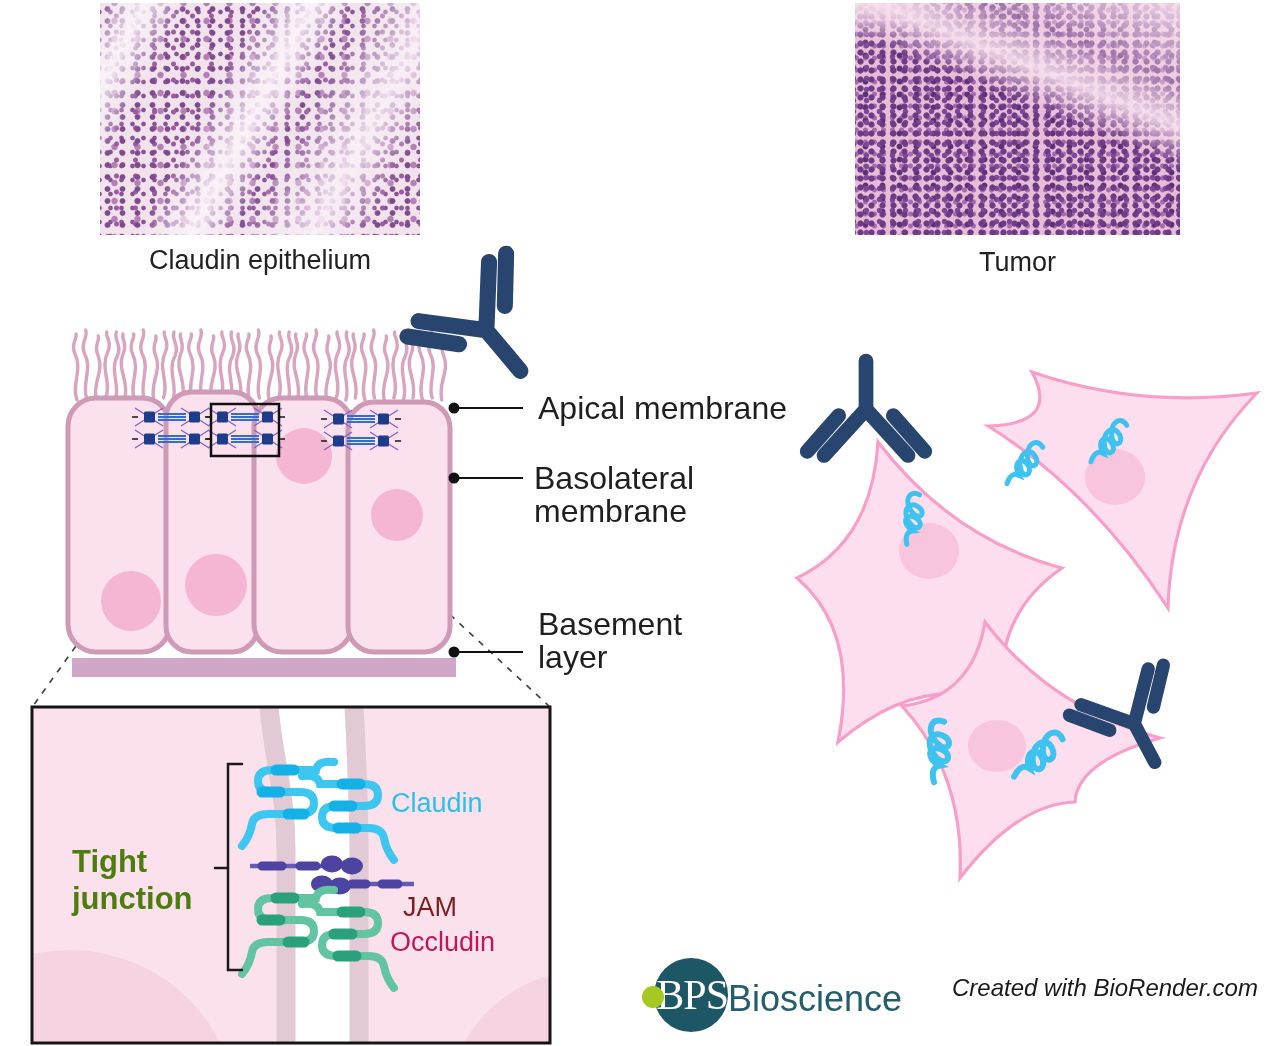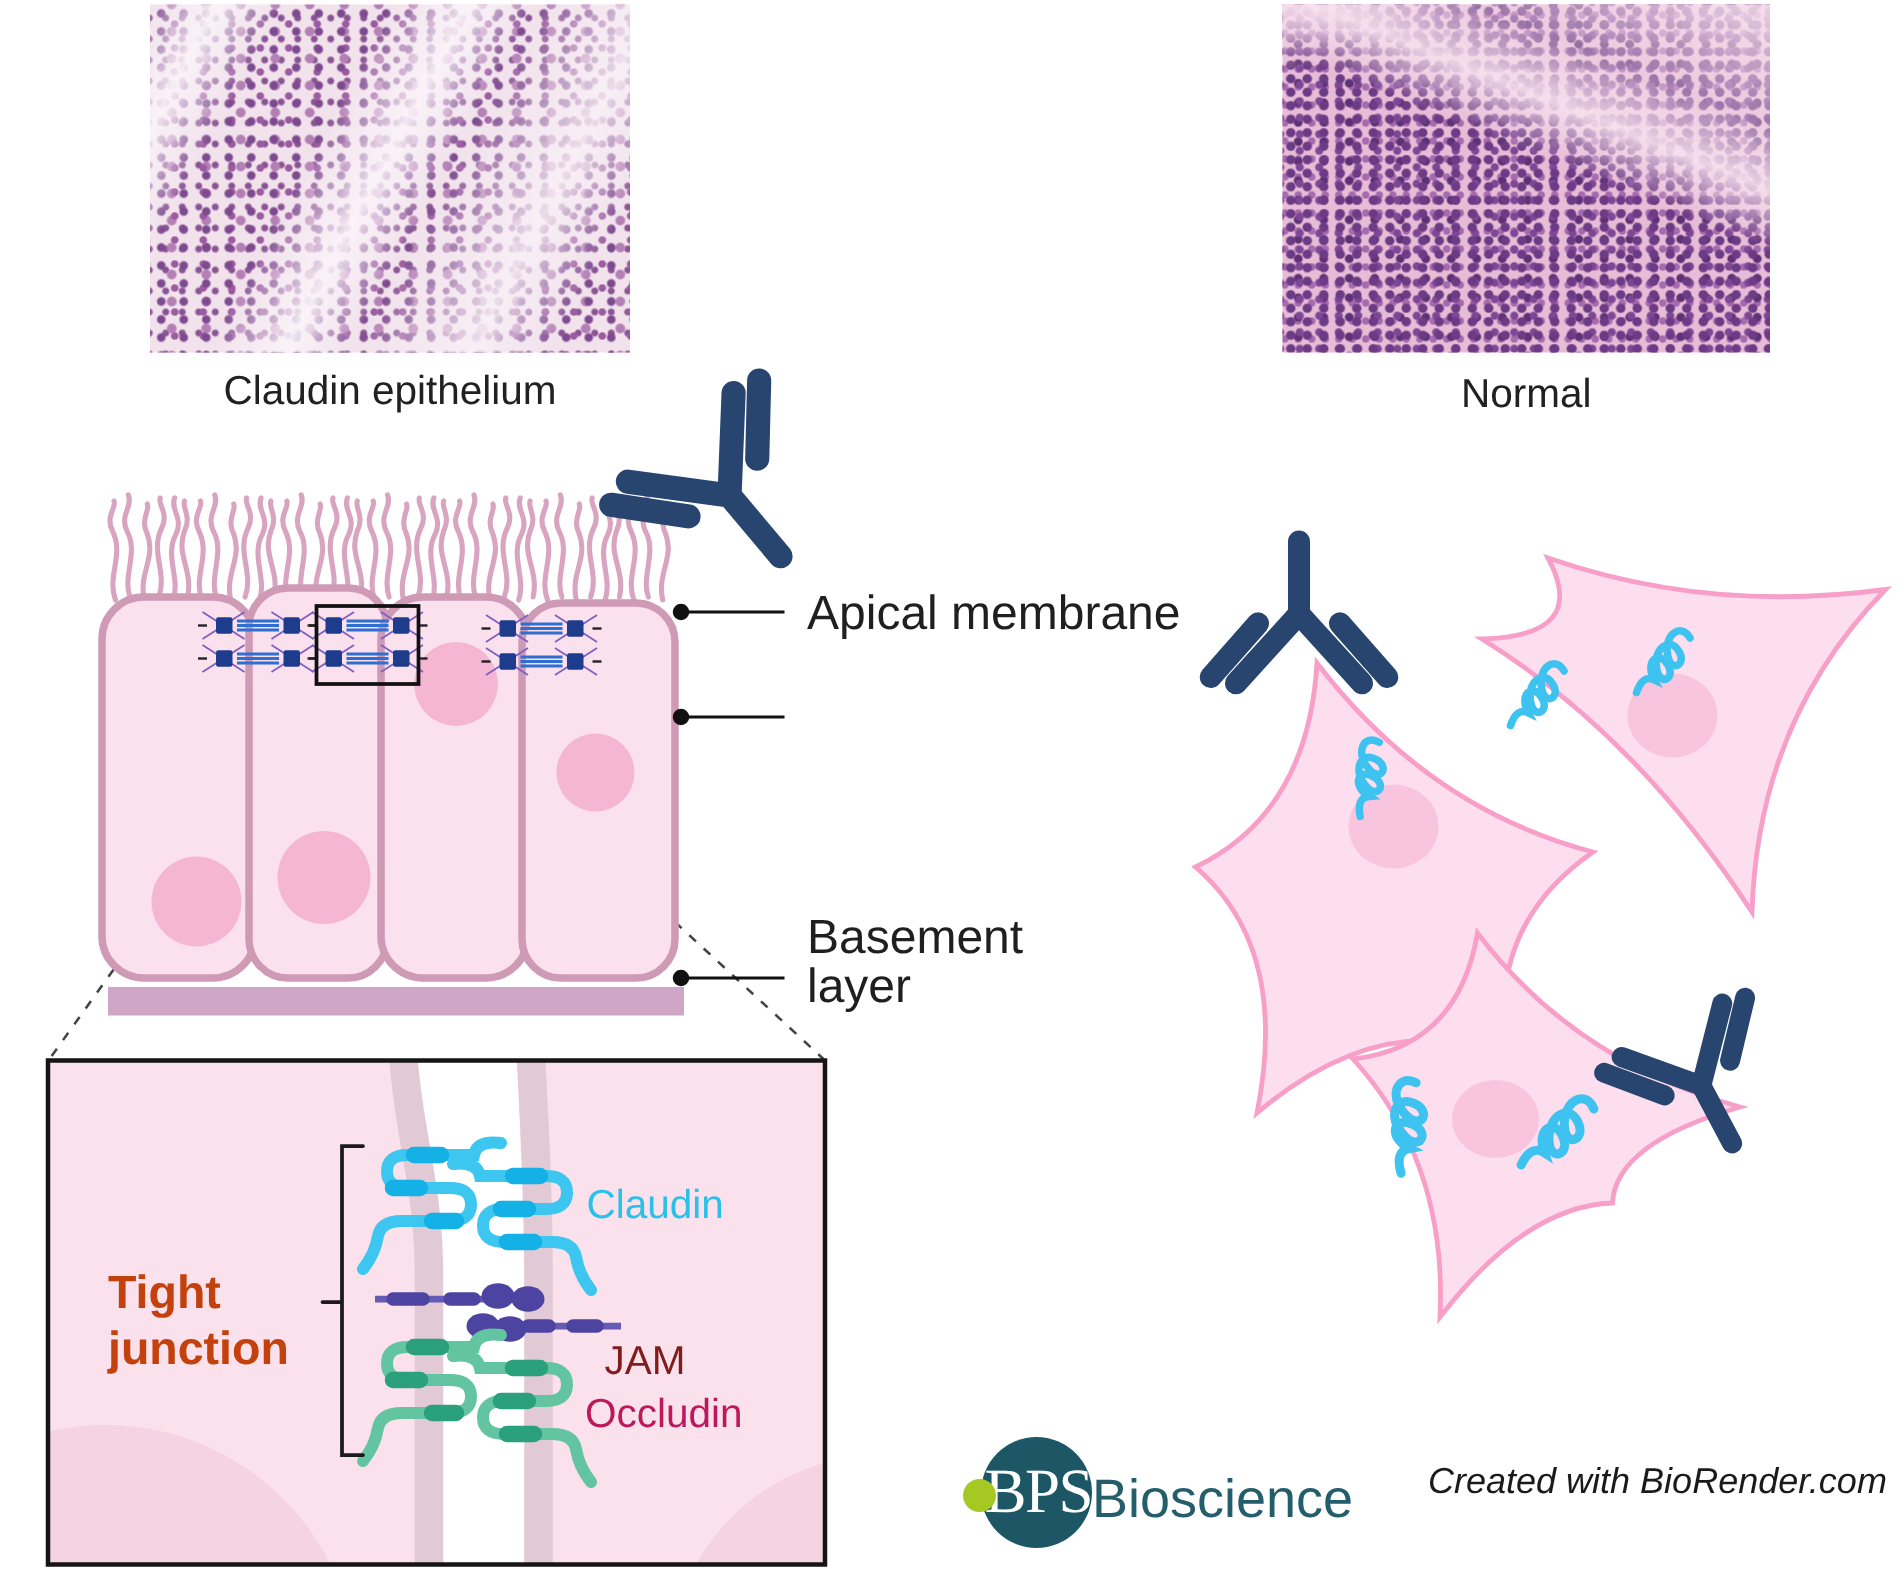--- a/index.html
+++ b/index.html
@@ -32,21 +32,21 @@
       radial-gradient(circle, #6d3a85 2.6px, rgba(109,58,133,0) 3.6px),
       radial-gradient(circle, #7d4796 2.2px, rgba(125,71,150,0) 3.2px),
       radial-gradient(circle, #5c3175 2.4px, rgba(92,49,117,0) 3.4px),
       radial-gradient(circle, #a66aae 2px, rgba(166,106,174,0) 3px);
     background-size:100% 100%, 100% 100%, 11px 9px, 13px 11px, 17px 13px, 9px 12px;
     background-position:0 0, 0 0, 0 0, 5px 4px, 2px 7px, 6px 1px;
   }
 
   .panel-label{position:absolute;color:#212121;font-size:27px;text-align:center;}
   .lbl{position:absolute;color:#1f1f1f;font-size:32px;line-height:33px;}
-  .tj-label{position:absolute;color:#c2410c;font-size:31px;line-height:37px;font-weight:bold;}
+  .tj-label{position:absolute;color:#4d7c0f;font-size:31px;line-height:37px;font-weight:bold;}
   .protein-label{position:absolute;font-size:27px;font-weight:normal;}
   .claudin{left:391px;top:788px;color:#29c1ec;}
   .jam{left:403px;top:892px;color:#7f1d1d;}
   .occludin{left:390px;top:927px;color:#be185d;}
 
   .credit{position:absolute;left:952px;top:974px;width:320px;font-size:24px;font-style:italic;color:#1a1a1a;}
 
   .logo{position:absolute;left:642px;top:956px;width:300px;height:80px;}
   .logo-circle{position:absolute;left:12px;top:2px;width:74px;height:74px;border-radius:50%;
     background:#1d5766;color:#ffffff;display:flex;align-items:center;justify-content:flex-end;
@@ -236,23 +236,24 @@
     </g>
 
     <g>
       <use href="#ab" transform="translate(476,318) rotate(-40) scale(1.15)"></use>
       <use href="#ab" transform="translate(866,424) rotate(180) scale(1.05)"></use>
       <use href="#ab" transform="translate(1128,712) rotate(-28) scale(0.95)"></use>
     </g>
   </svg>
 
   <div class="panel-label" style="left:100px;top:245px;width:320px;">Claudin epithelium</div>
-  <div class="panel-label" style="left:855px;top:247px;width:325px;">Normal</div>
+  <div class="panel-label" style="left:855px;top:247px;width:325px;">Tumor</div>
 
   <div class="lbl" style="left:538px;top:392px;width:260px;">Apical membrane</div>
+  <div class="lbl" style="left:534px;top:462px;width:170px;">Basolateral membrane</div>
   <div class="lbl" style="left:538px;top:608px;width:150px;">Basement layer</div>
 
   <div class="tj-label" style="left:72px;top:843px;width:140px;">Tight junction</div>
   <div class="protein-label claudin">Claudin</div>
   <div class="protein-label jam">JAM</div>
   <div class="protein-label occludin">Occludin</div>
 
   <div class="logo">
     <div class="logo-circle">
       <span>BPS</span>

